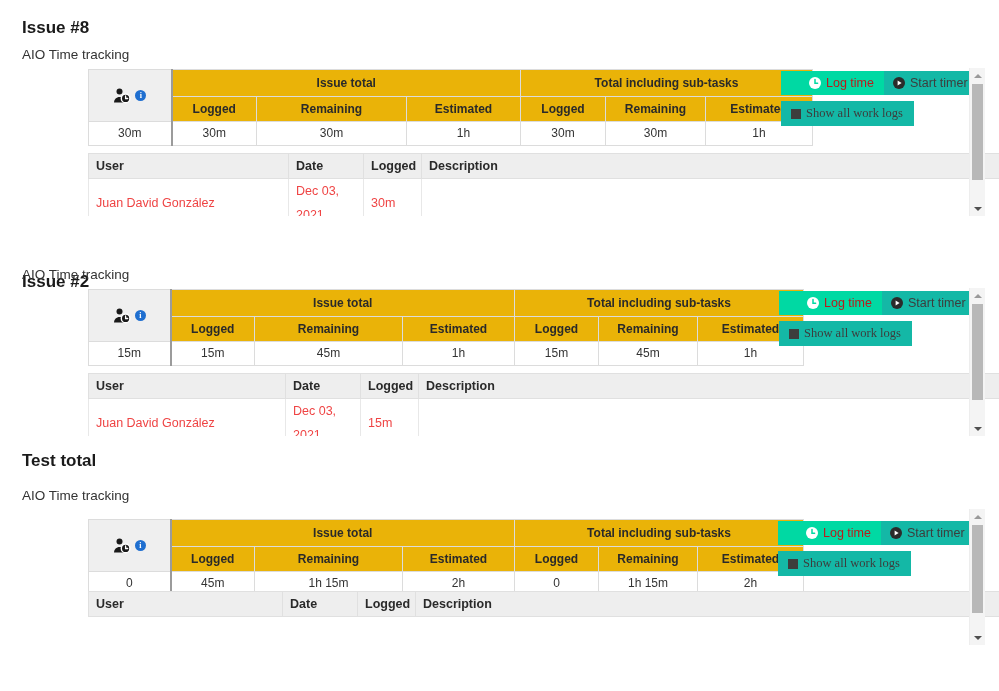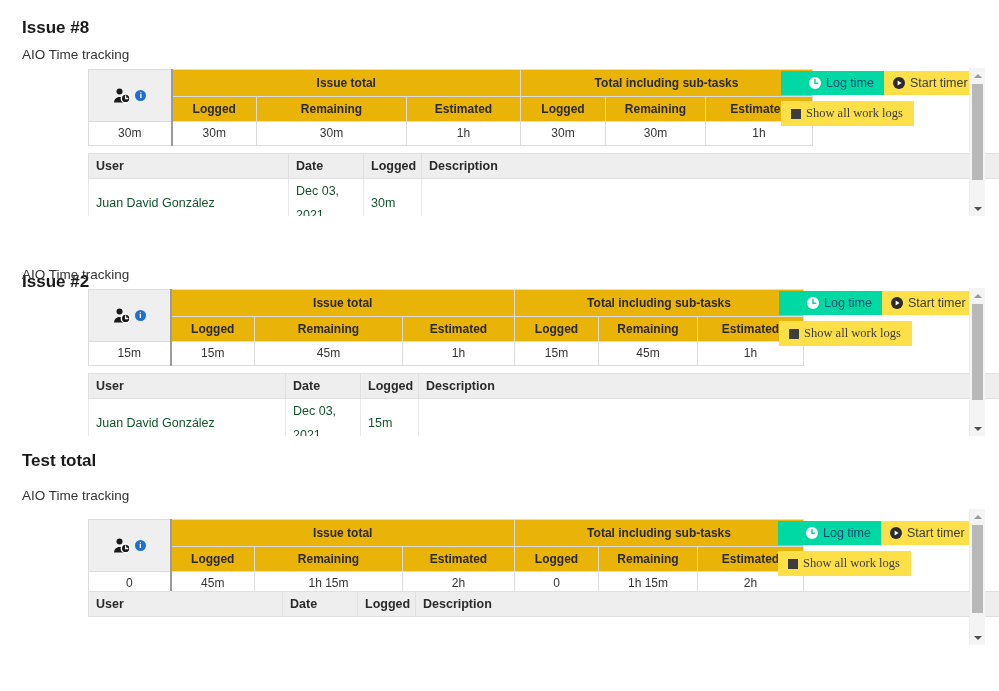--- a/index.html
+++ b/index.html
@@ -138,27 +138,27 @@
   }
   .btn {
     display: flex;
     align-items: center;
     gap: 5px;
     font-size: 12.5px;
     padding: 5px 10px 5px 9px;
     cursor: pointer;
     white-space: nowrap;
     color: #3d3d3d;
-    background: #fde047;
+    background: #14b8a6;
     border: 0;
     font-family: "Liberation Sans", sans-serif;
   }
   .btn.primary {
     background: #00d9a3;
-    color: #0c4a6e;
+    color: #b91c1c;
     padding-left: 28px;
   }
   .btn-ico {
     display: inline-block;
     width: 12px;
     height: 12px;
     flex: none;
   }
   .sq-ico {
     display: inline-block;
@@ -185,21 +185,21 @@
     font-size: 12.5px;
     color: #2a2a2a;
     height: 24px;
     line-height: 24px;
     padding: 0 7px;
   }
   table.worklog td {
     background: #ffffff;
     border: 1px solid #e8e8e8;
     text-align: left;
-    color: #14532d;
+    color: #ef4444;
     height: 24px;
     line-height: 24px;
     padding: 0 7px;
     font-size: 12.5px;
   }
 
   
   .scrollbar {
     position: absolute;
     width: 15px;

